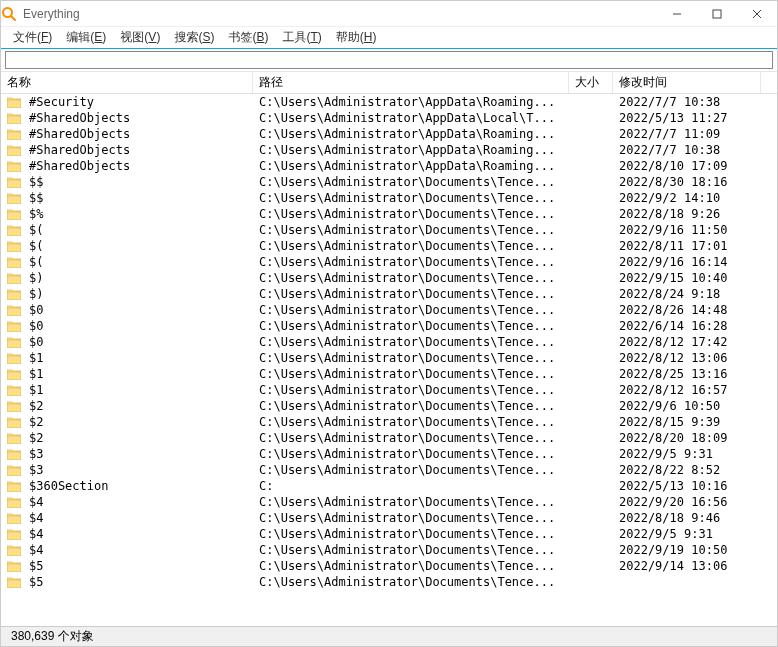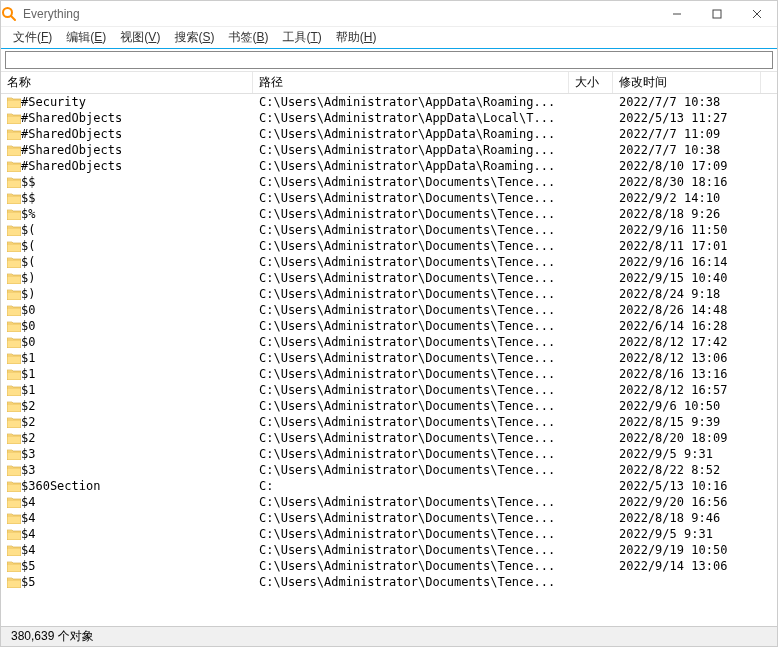--- a/index.html
+++ b/index.html
@@ -88,21 +88,21 @@
 }
 .row {
   height: 16px;
   display: flex;
   align-items: center;
   font-family: "SimSun", monospace;
   font-size: 12px;
   color: #000;
 }
 .cell { padding: 0 6px; white-space: nowrap; overflow: hidden; }
-.cell-name { width: 252px; display: flex; align-items: center; gap: 0; }
+.cell-name { width: 252px; display: flex; align-items: center; gap: 8px; }
 .cell-path { width: 316px; }
 .cell-size { width: 44px; }
 .cell-date { flex: 1; }
 .folder-icon {
   width: 14px; height: 11px;
   flex: 0 0 14px;
 }
 .statusbar {
   height: 20px;
   border-top: 1px solid #ccc;
@@ -377,21 +377,21 @@
     <div class="row">
       <div class="cell cell-name">
         <svg class="folder-icon" viewBox="0 0 14 11">
           <path d="M0 1 L5 1 L6 2 L14 2 L14 11 L0 11 Z" fill="#ffe08a" stroke="#d4a537" stroke-width="0.6"></path>
           <path d="M0 3 L14 3" stroke="#d4a537" stroke-width="0.5"></path>
         </svg>
         <span>$1</span>
       </div>
       <div class="cell cell-path">C:\Users\Administrator\Documents\Tence...</div>
       <div class="cell cell-size"></div>
-      <div class="cell cell-date">2022/8/16 13:16</div>
+      <div class="cell cell-date">2022/8/25 13:16</div>
     </div>
     <div class="row">
       <div class="cell cell-name">
         <svg class="folder-icon" viewBox="0 0 14 11">
           <path d="M0 1 L5 1 L6 2 L14 2 L14 11 L0 11 Z" fill="#ffe08a" stroke="#d4a537" stroke-width="0.6"></path>
           <path d="M0 3 L14 3" stroke="#d4a537" stroke-width="0.5"></path>
         </svg>
         <span>$1</span>
       </div>
       <div class="cell cell-path">C:\Users\Administrator\Documents\Tence...</div>

